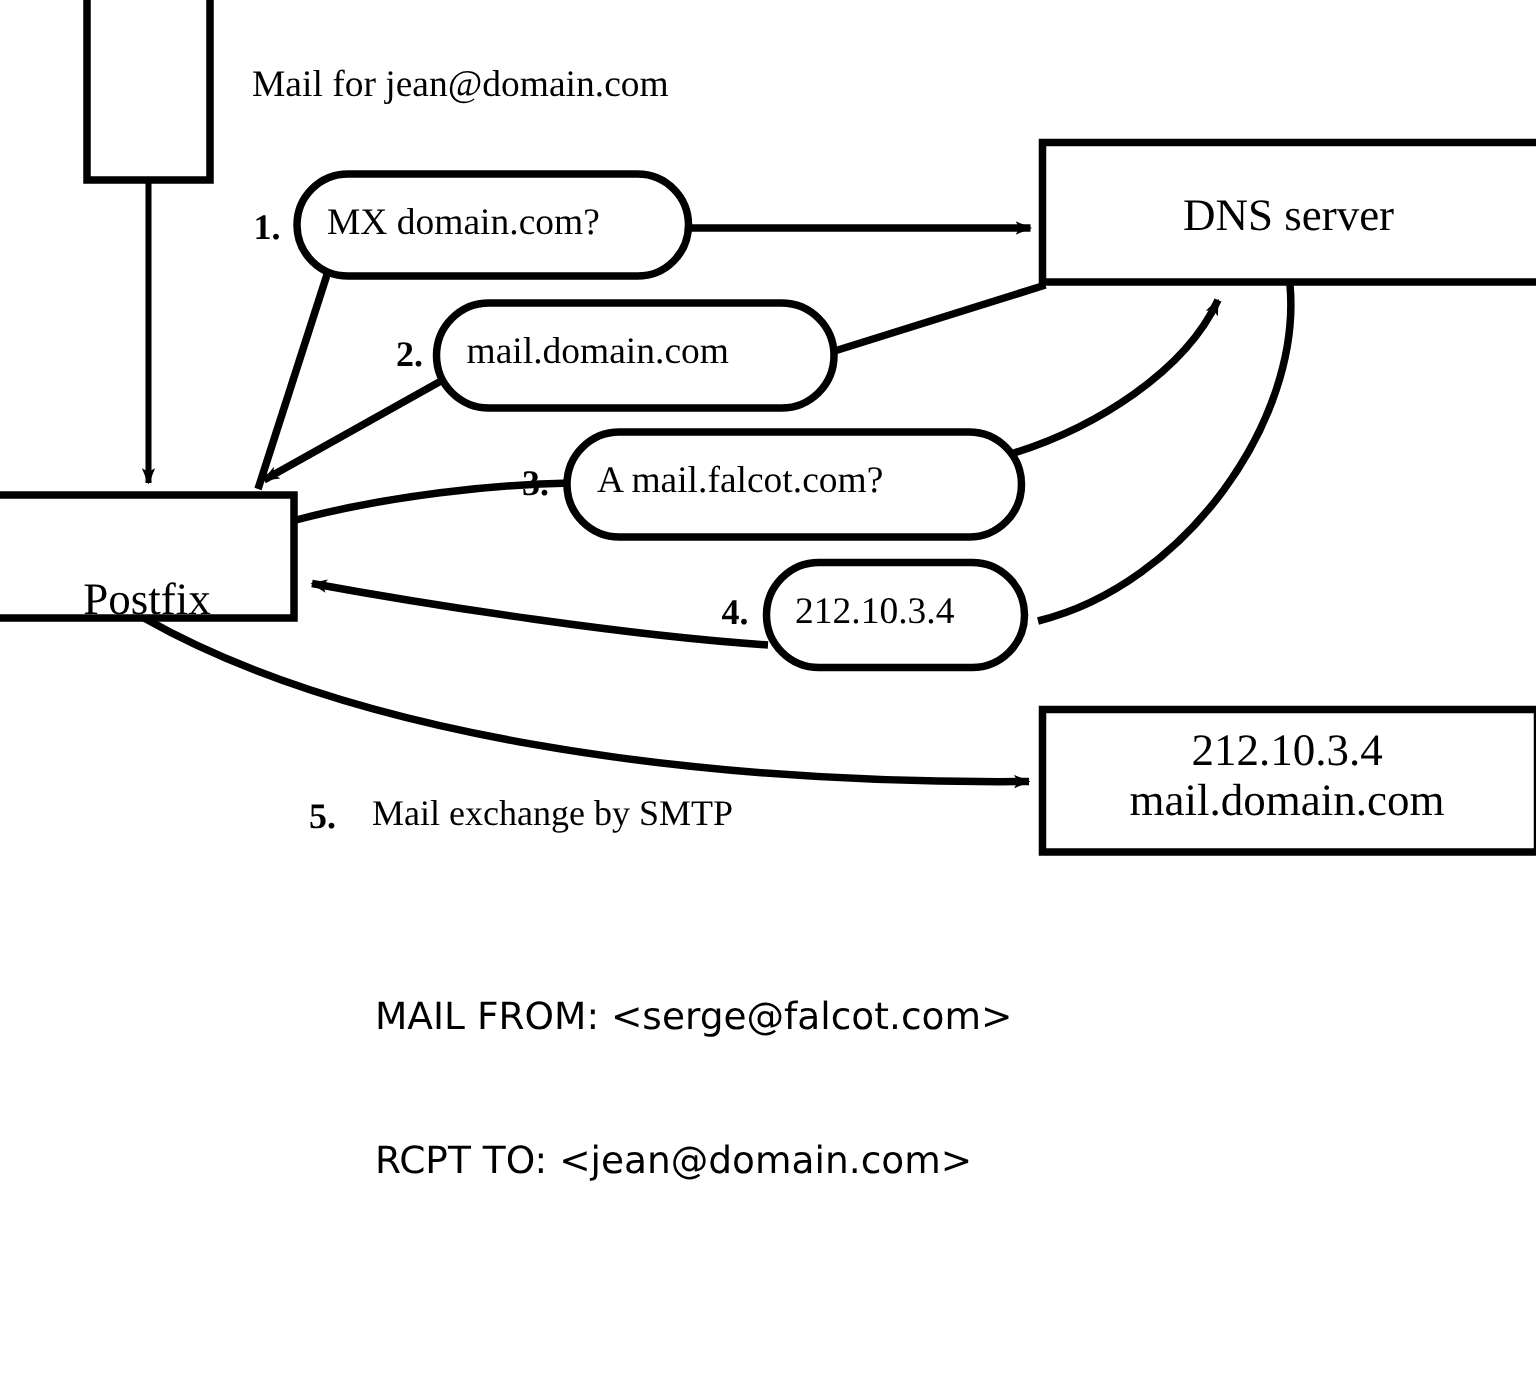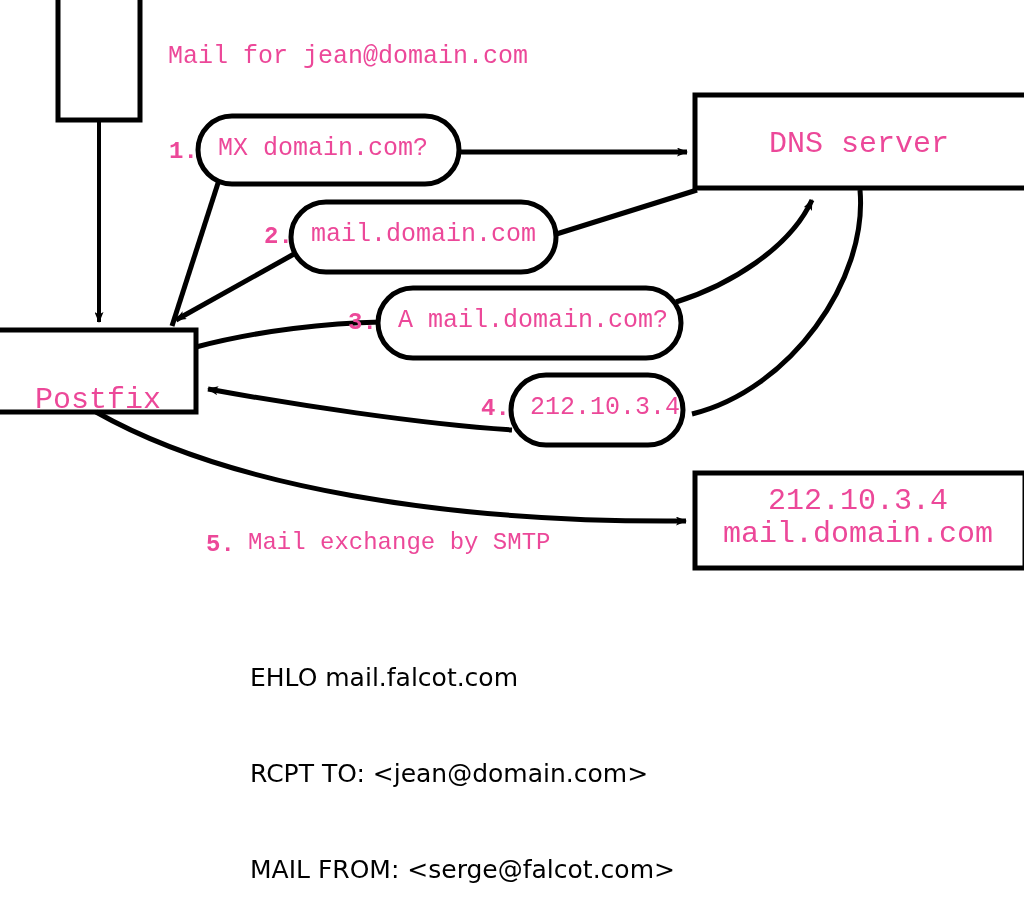--- a/index.html
+++ b/index.html
@@ -22,22 +22,22 @@
     height: 919px;
   }
   svg.layer {
     position: absolute;
     top: 0; left: 0;
     width: 1024px;
     height: 919px;
   }
   .node-text {
     position: absolute;
-    font-family: Liberation Mono, monospace;
-    color: #ec4899;
+    font-family: Liberation Serif, serif;
+    color: #000000;
     white-space: pre;
     line-height: 1.0;
   }
   .title-text {
     left: 168px;
     top: 44px;
     font-size: 25px;
   }
   .num-label {
     font-weight: bold;
@@ -119,34 +119,33 @@
   <div class="node-text title-text">Mail for jean@domain.com</div>
 
   <div class="node-text num-label step1-num">1.</div>
   <div class="node-text num-label step2-num">2.</div>
   <div class="node-text num-label step3-num">3.</div>
   <div class="node-text num-label step4-num">4.</div>
   <div class="node-text num-label step5-num">5.</div>
 
   <div class="node-text bubble-text b1-text">MX domain.com?</div>
   <div class="node-text bubble-text b2-text">mail.domain.com</div>
-  <div class="node-text bubble-text b3-text">A mail.domain.com?</div>
+  <div class="node-text bubble-text b3-text">A mail.falcot.com?</div>
   <div class="node-text bubble-text b4-text">212.10.3.4</div>
 
   <div class="node-text box-text postfix-text">Postfix</div>
   <div class="node-text box-text dns-text">DNS server</div>
   <div class="node-text box-text mailsrv-line1">212.10.3.4</div>
   <div class="node-text box-text mailsrv-line2">mail.domain.com</div>
 
   <div class="node-text step5-label">Mail exchange by SMTP</div>
 
   <div class="smtp-block">
-    <span class="smtp-line">EHLO mail.falcot.com</span>
+    <span class="smtp-line">MAIL FROM: &lt;serge@falcot.com&gt;</span>
     <span class="smtp-line">RCPT TO: &lt;jean@domain.com&gt;</span>
-    <span class="smtp-line">MAIL FROM: &lt;serge@falcot.com&gt;</span>
     
     
     
     
     
     
     
   </div>
 
 </div>

